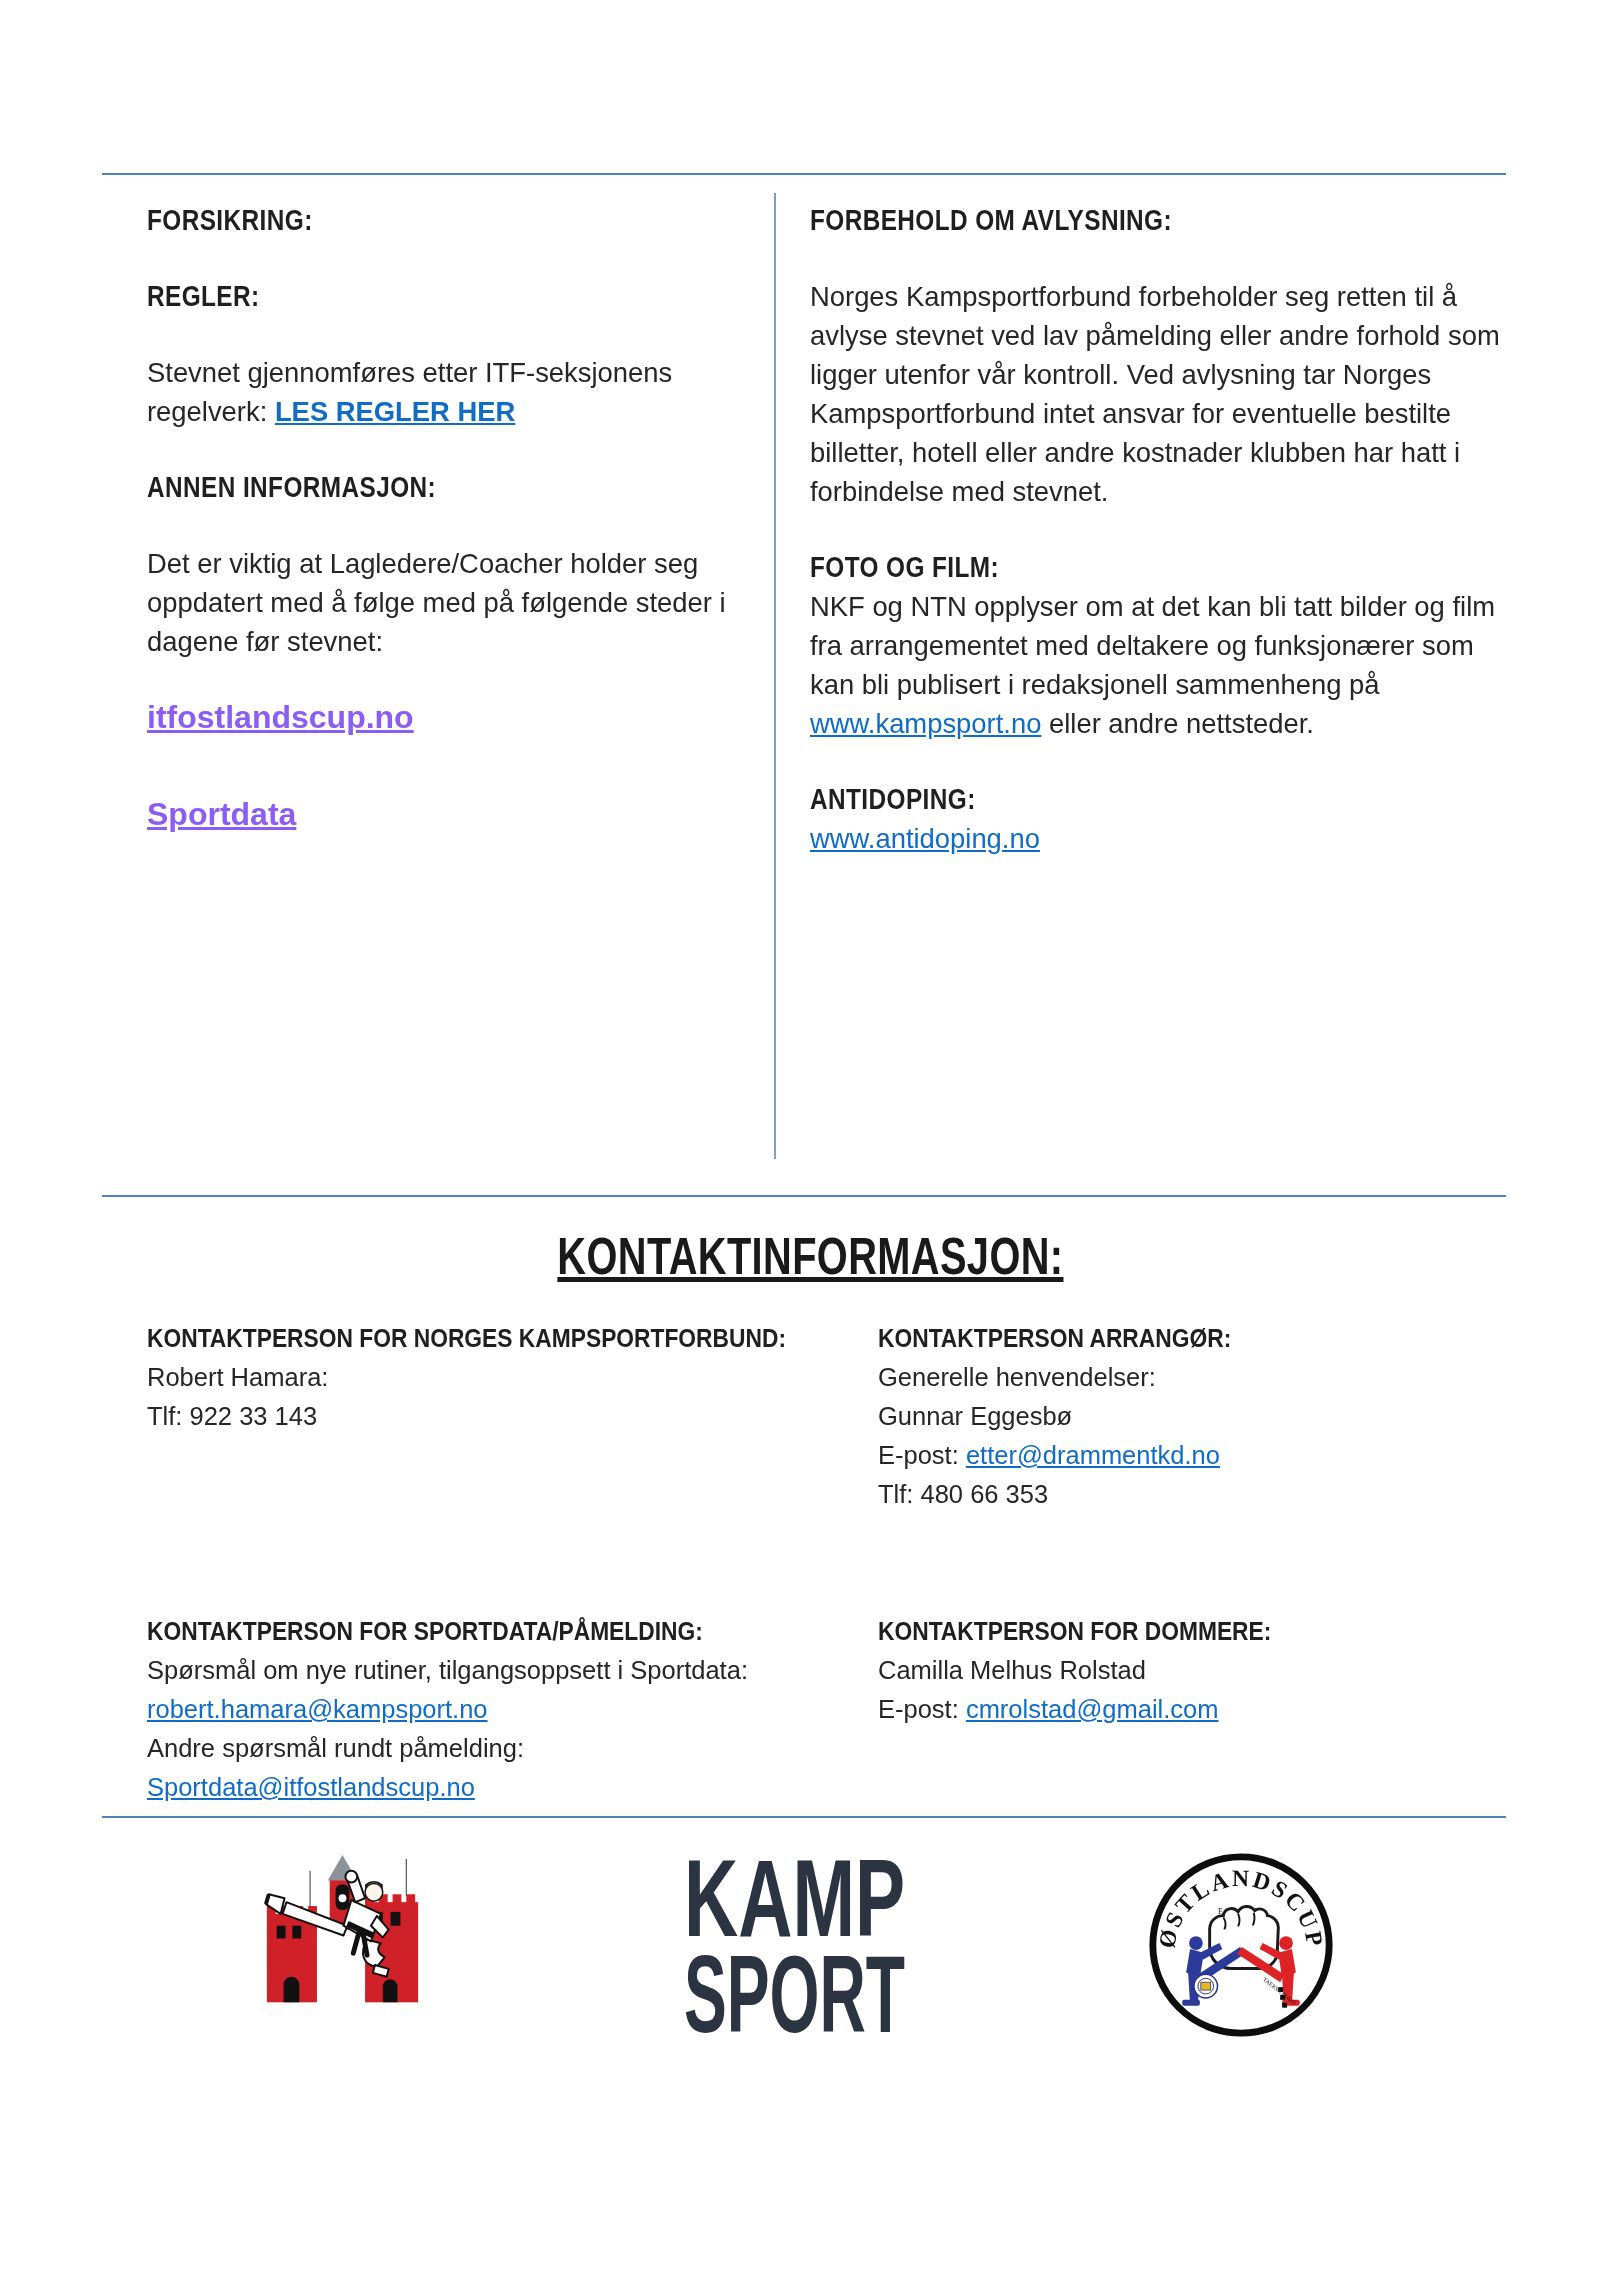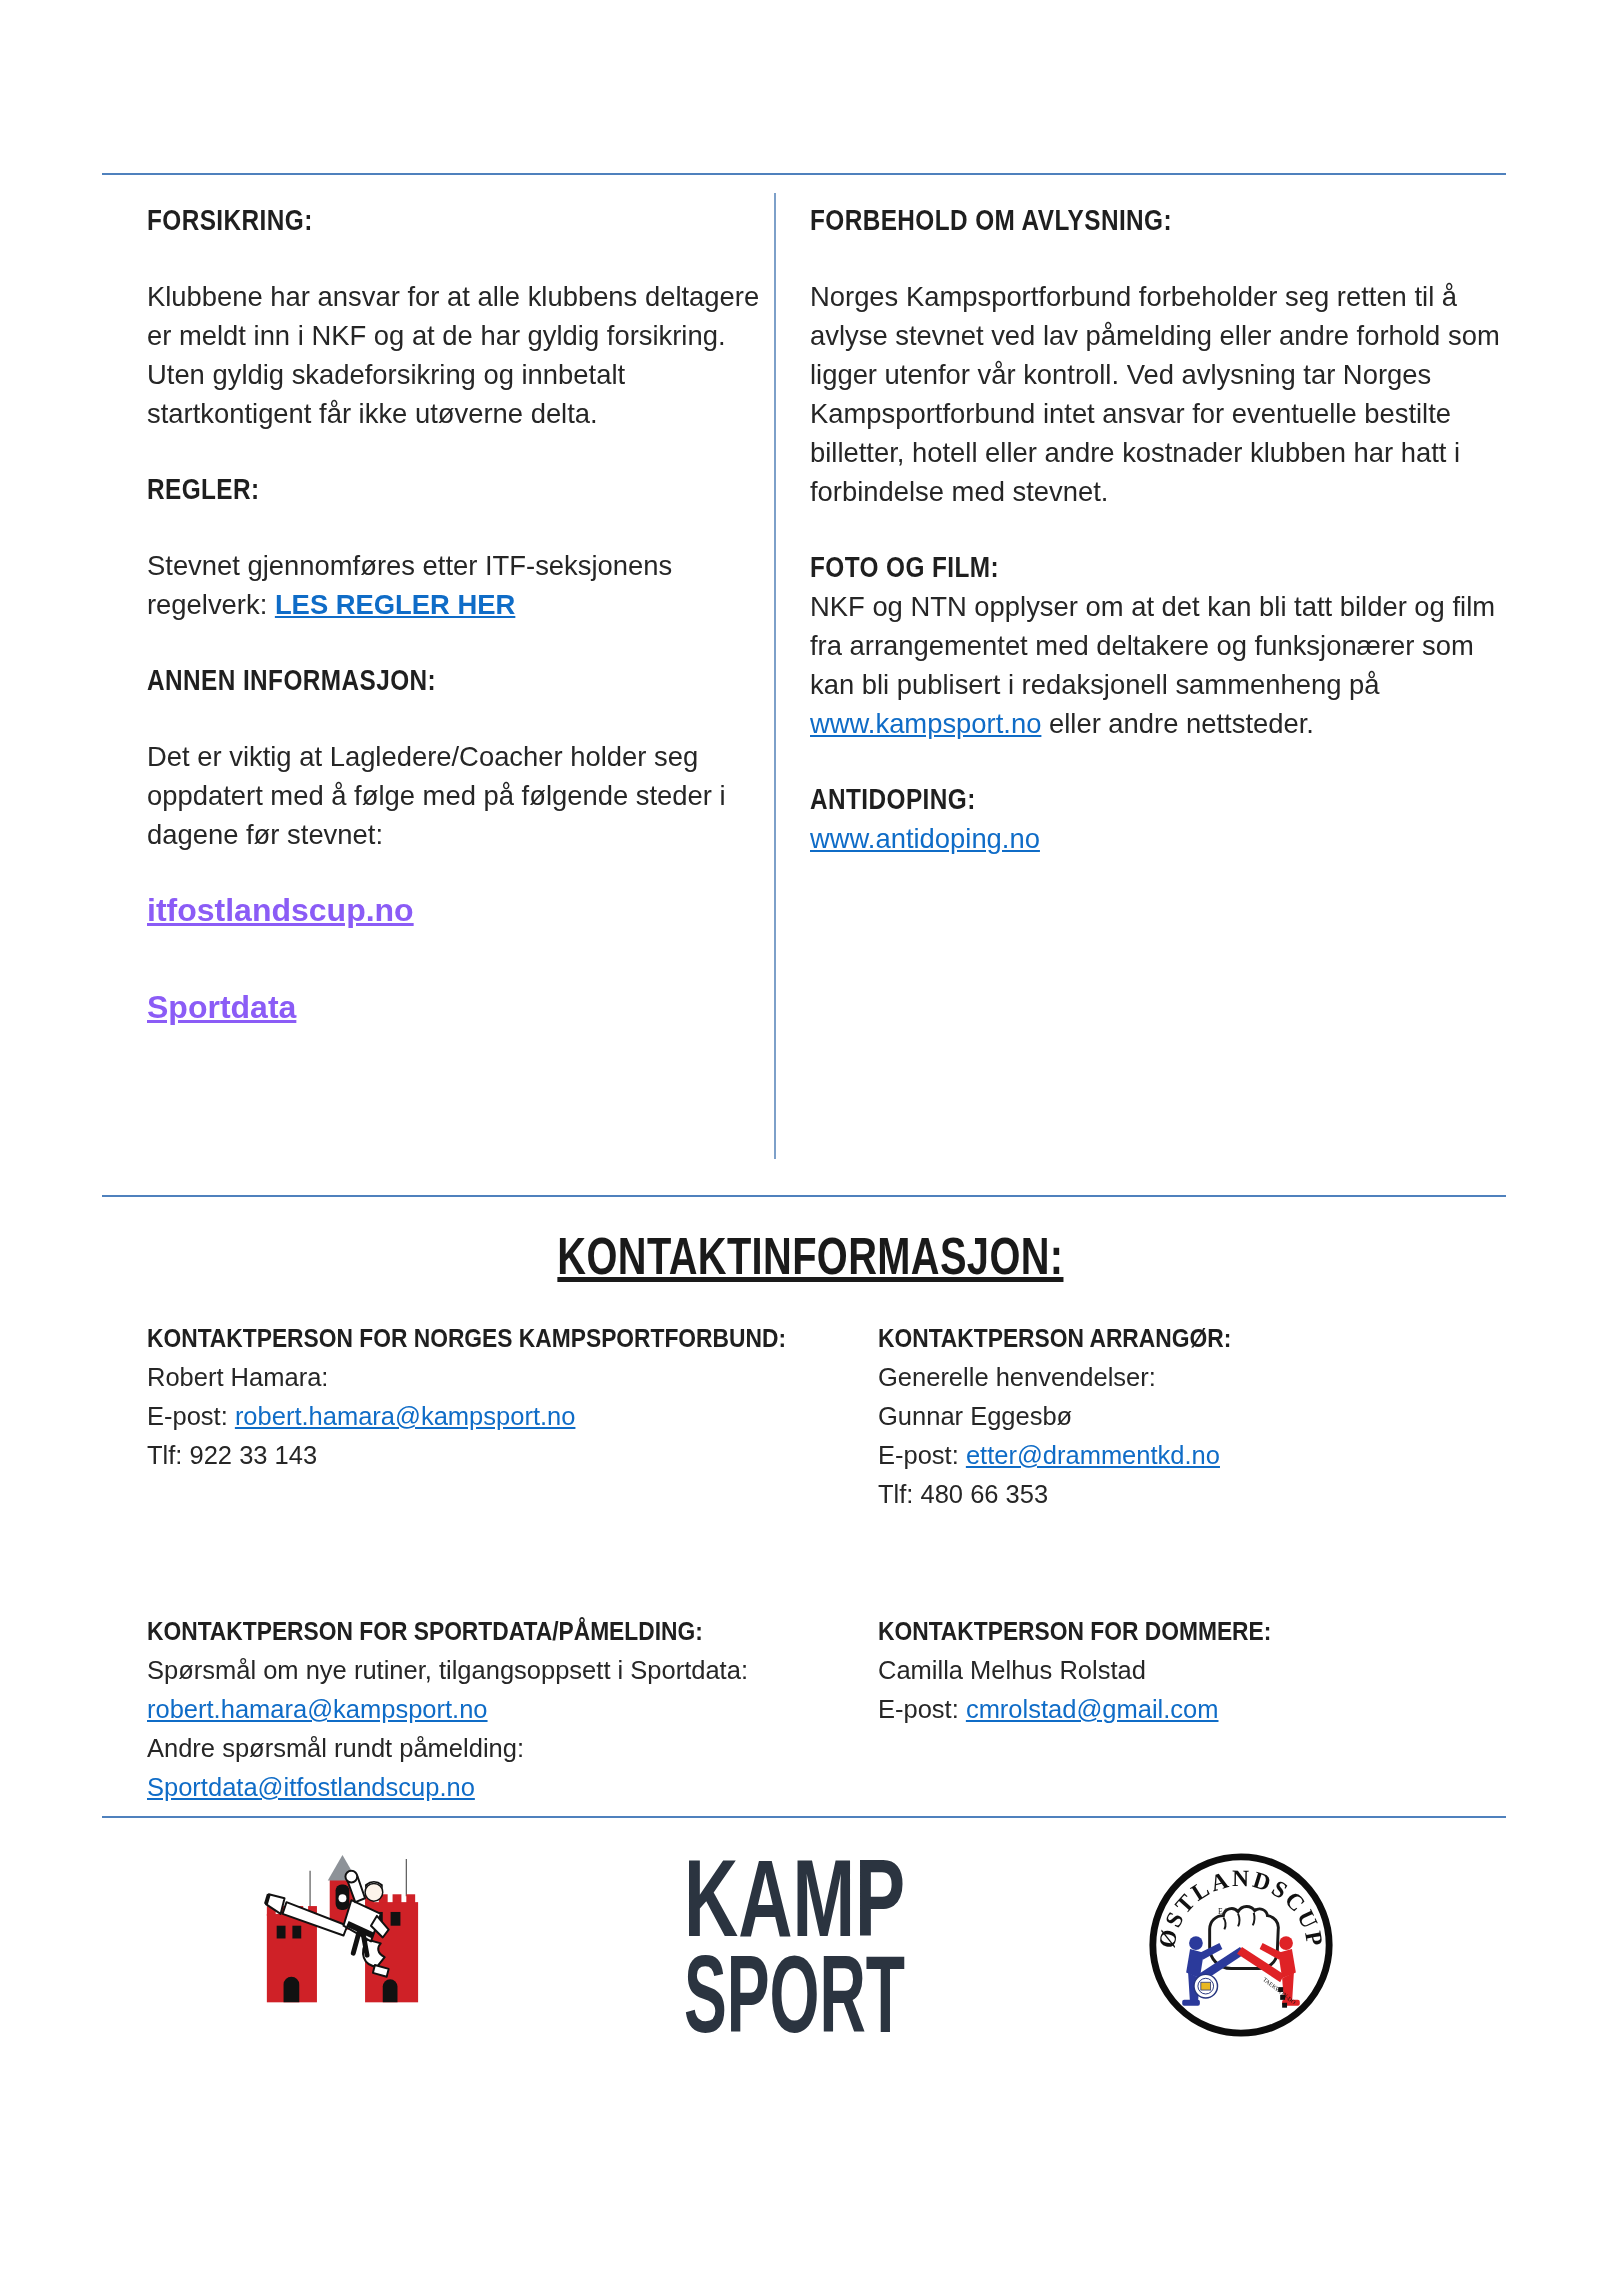--- a/index.html
+++ b/index.html
@@ -50,21 +50,20 @@
 
 <div class="page">
 
   <div class="hrule" style="left:102px; top:173px; width:1404px;"></div>
   <div class="vdivider" style="left:774px; top:193px; height:966px;"></div>
   <div class="hrule" style="left:102px; top:1195px; width:1404px;"></div>
   <div class="hrule" style="left:102px; top:1816px; width:1404px;"></div>
 
   <div class="col" style="left:147px; top:201px; width:632px;">
     <div class="h-block"><span class="h-cond">FORSIKRING:</span></div>
-    <p>Klubbene har ansvar for at alle klubbens deltagere er meldt inn i NKF og at de har gyldig forsikring. Uten gyldig skadeforsikring og innbetalt startkontigent får ikke utøverne delta.</p>
 
     <div class="h-block"><span class="h-cond">REGLER:</span></div>
     <p><span>Stevnet gjennomføres etter ITF-seksjonens regelverk: </span><a class="doclink">LES REGLER HER</a></p>
 
     <div class="h-block"><span class="h-cond">ANNEN INFORMASJON:</span></div>
     <p>Det er viktig at Lagledere/Coacher holder seg oppdatert med å følge med på følgende steder i dagene før stevnet:</p>
 
     <div style="margin-top:27.4px;"><a class="big-link">itfostlandscup.no</a></div>
     <div style="margin-top:57px;"><a class="big-link">Sportdata</a></div>
   </div>
@@ -80,21 +79,20 @@
     <div><a class="inline-link">www.antidoping.no</a></div>
   </div>
 
   <div class="kontakt-title-wrap">
     <span class="kontakt-title">KONTAKTINFORMASJON:</span>
   </div>
 
   <div class="contact-block" style="left:147px; top:1319px;">
     <div><span class="ch">KONTAKTPERSON FOR NORGES KAMPSPORTFORBUND:</span></div>
     <div>Robert Hamara:</div>
-    <div><span>E-post: </span><a class="inline-link">robert.hamara@kampsport.no</a></div>
     <div>Tlf: 922 33 143</div>
   </div>
 
   <div class="contact-block" style="left:878px; top:1319px;">
     <div><span class="ch">KONTAKTPERSON ARRANGØR:</span></div>
     <div>Generelle henvendelser:</div>
     <div>Gunnar Eggesbø</div>
     <div><span>E-post: </span><a class="inline-link">etter@drammentkd.no</a></div>
     <div>Tlf: 480 66 353</div>
   </div>

